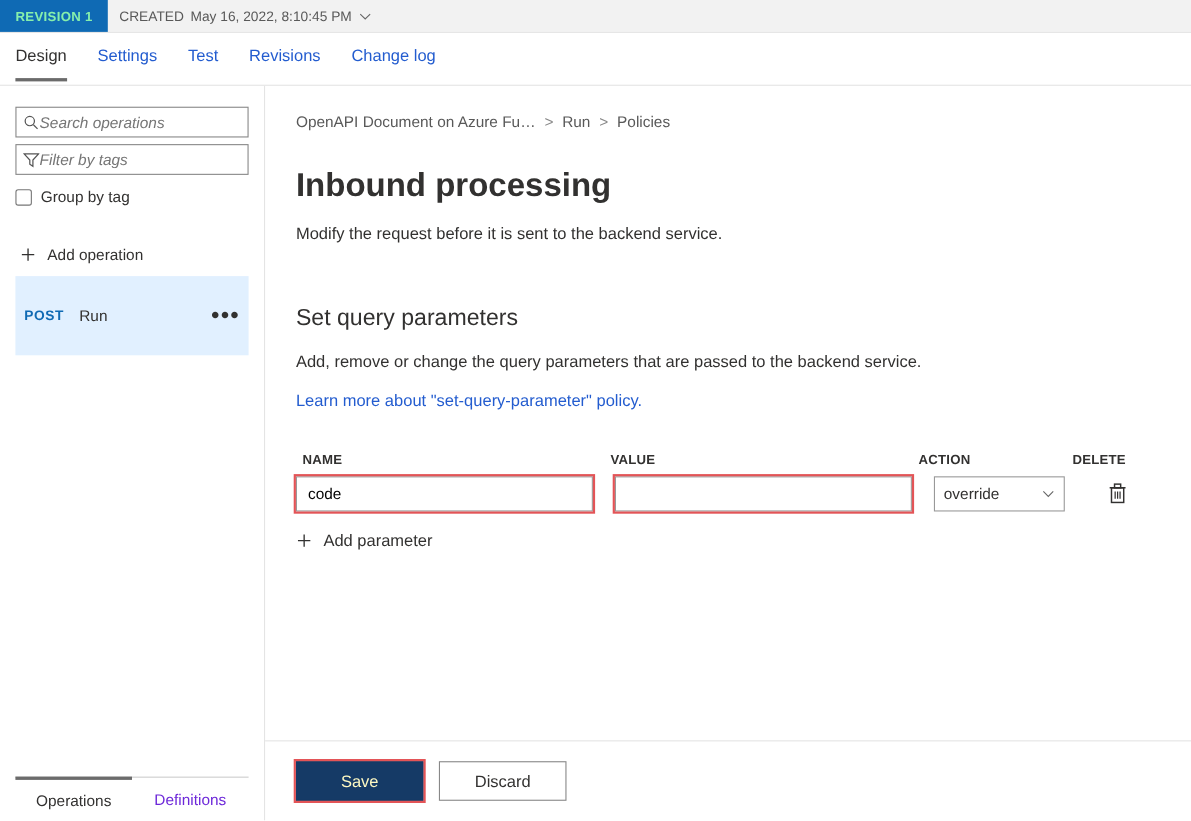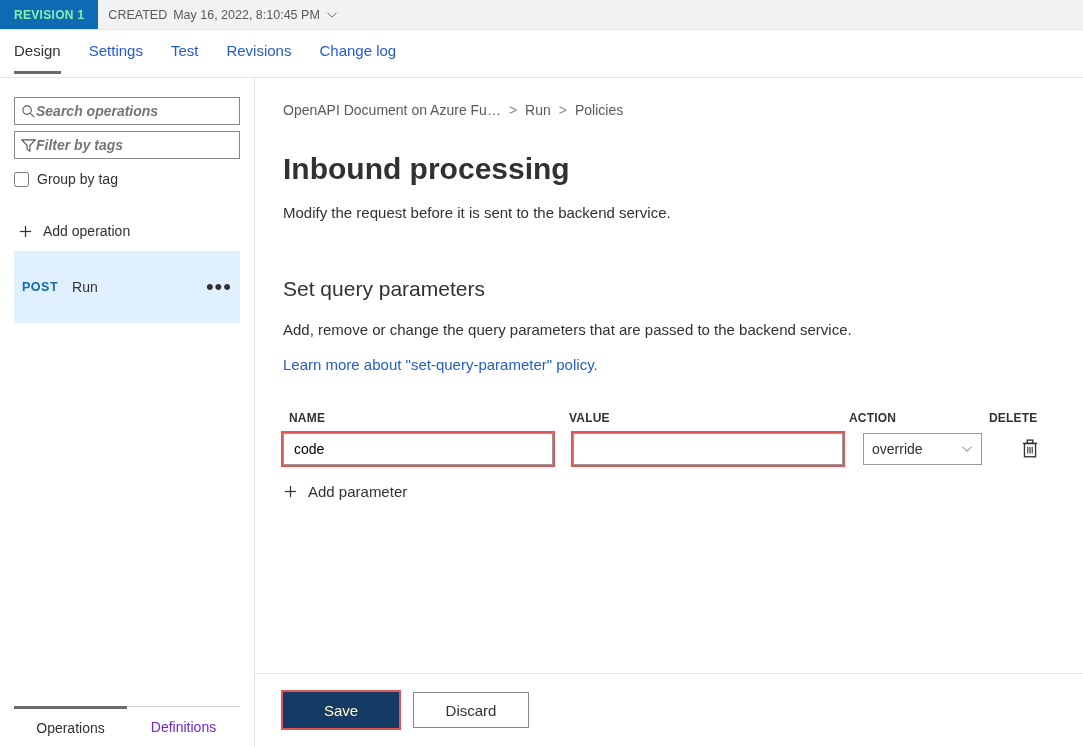--- a/index.html
+++ b/index.html
@@ -16,21 +16,21 @@
   .main-tab { color: #235ccf; font-size: 15px; cursor: pointer; padding: 12px 0; }
   .main-tab.active { color: #323130; border-bottom: 3px solid #6b6b6b; font-weight: 400; }
 
   
   .cols { display: flex; height: calc(746px - 30px - 48px); }
   .sidebar { width: 286px; border-right: 1px solid #e4e4e4; padding: 19px 14px 0; display: flex; flex-direction: column; }
   .main { flex: 1; display: flex; flex-direction: column; }
 
   
   .inpwrap { height: 28px; border: 1px solid #888; display: flex; align-items: center; padding: 0 6px; margin-bottom: 6px; }
-  .inpwrap input { border: none; outline: none; flex: 1; font-style: italic; color: #000000; font-size: 14px; background: transparent; font-weight: bold; }
+  .inpwrap input { border: none; outline: none; flex: 1; font-style: italic; color: #000000; font-size: 14px; background: transparent; }
   .icon16 { width: 15px; height: 15px; flex: 0 0 auto; }
   .group-row { display: flex; align-items: center; gap: 8px; margin-top: 6px; font-size: 14px; }
   .group-row input[type=checkbox]{ width:15px; height:15px; }
 
   .add-op { display: flex; align-items: center; gap: 10px; margin-top: 26px; padding: 10px 4px; cursor: pointer; color:#323130; }
   .all-ops { font-weight: 600; margin-top: 24px; padding: 12px 6px; }
   .op-row { background: #e1f0ff; display: flex; align-items: center; padding: 28px 8px; gap: 14px; margin-top: 2px; cursor:pointer; }
   .op-method { color: #0f6ab4; font-weight: 700; font-size: 12.5px; letter-spacing: .5px; }
   .op-dots { margin-left: auto; font-size: 22px; letter-spacing: 1px; cursor:pointer; line-height:8px; }
 

